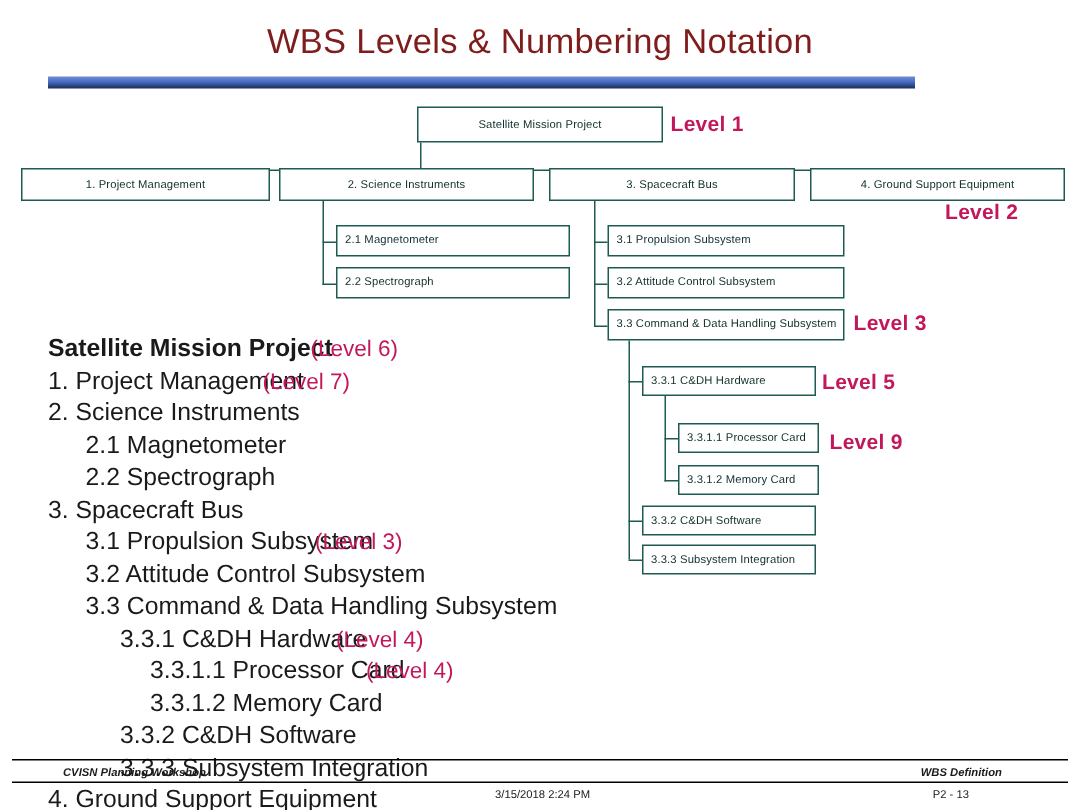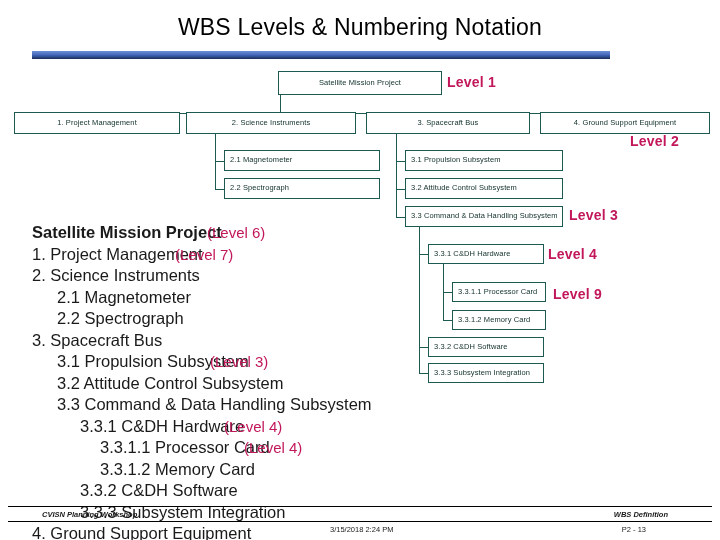--- a/index.html
+++ b/index.html
@@ -17,21 +17,21 @@
   }
 
   
   #slide-title {
     position: absolute;
     left: 0;
     top: 14px;
     width: 720px;
     text-align: center;
     font-size: 23px;
-    color: #000000;
+    color: #7f1d1d;
     letter-spacing: 0.2px;
     white-space: nowrap;
   }
   #title-rule {
     position: absolute;
     left: 32px;
     top: 51px;
     width: 578px;
     height: 8px;
     background: linear-gradient(to bottom, #6f8fd6 0%, #4a6ec0 42%, #3a5aa8 60%, #1b2c55 100%);
@@ -223,21 +223,21 @@
     <div class="node lv5" style="left:452px; top:282px; width:94px; height:20px;">
       <span>3.3.1.1  Processor Card</span>
     </div>
     <div class="node lv5" style="left:452px; top:310px; width:94px; height:20px;">
       <span>3.3.1.2  Memory Card</span>
     </div>
 
     <div class="level-tag" style="left:447px; top:74px;">Level 1</div>
     <div class="level-tag" style="left:630px; top:133px;">Level 2</div>
     <div class="level-tag" style="left:569px; top:207px;">Level 3</div>
-    <div class="level-tag" style="left:548px; top:246px;">Level 4</div>
+    <div class="level-tag" style="left:548px; top:246px;">Level 5</div>
     <div class="level-tag" style="left:553px; top:286px;">Level 9</div>
   </div>
 
   <div id="outline">
     <div class="ol-row bold">
       <span class="ol-text" style="left:0px;">Satellite Mission Project</span>
       <span class="ol-note" style="left:175px;">(Level 6)</span>
     </div>
     <div class="ol-row">
       <span class="ol-text" style="left:0px;">1. Project Management</span>

